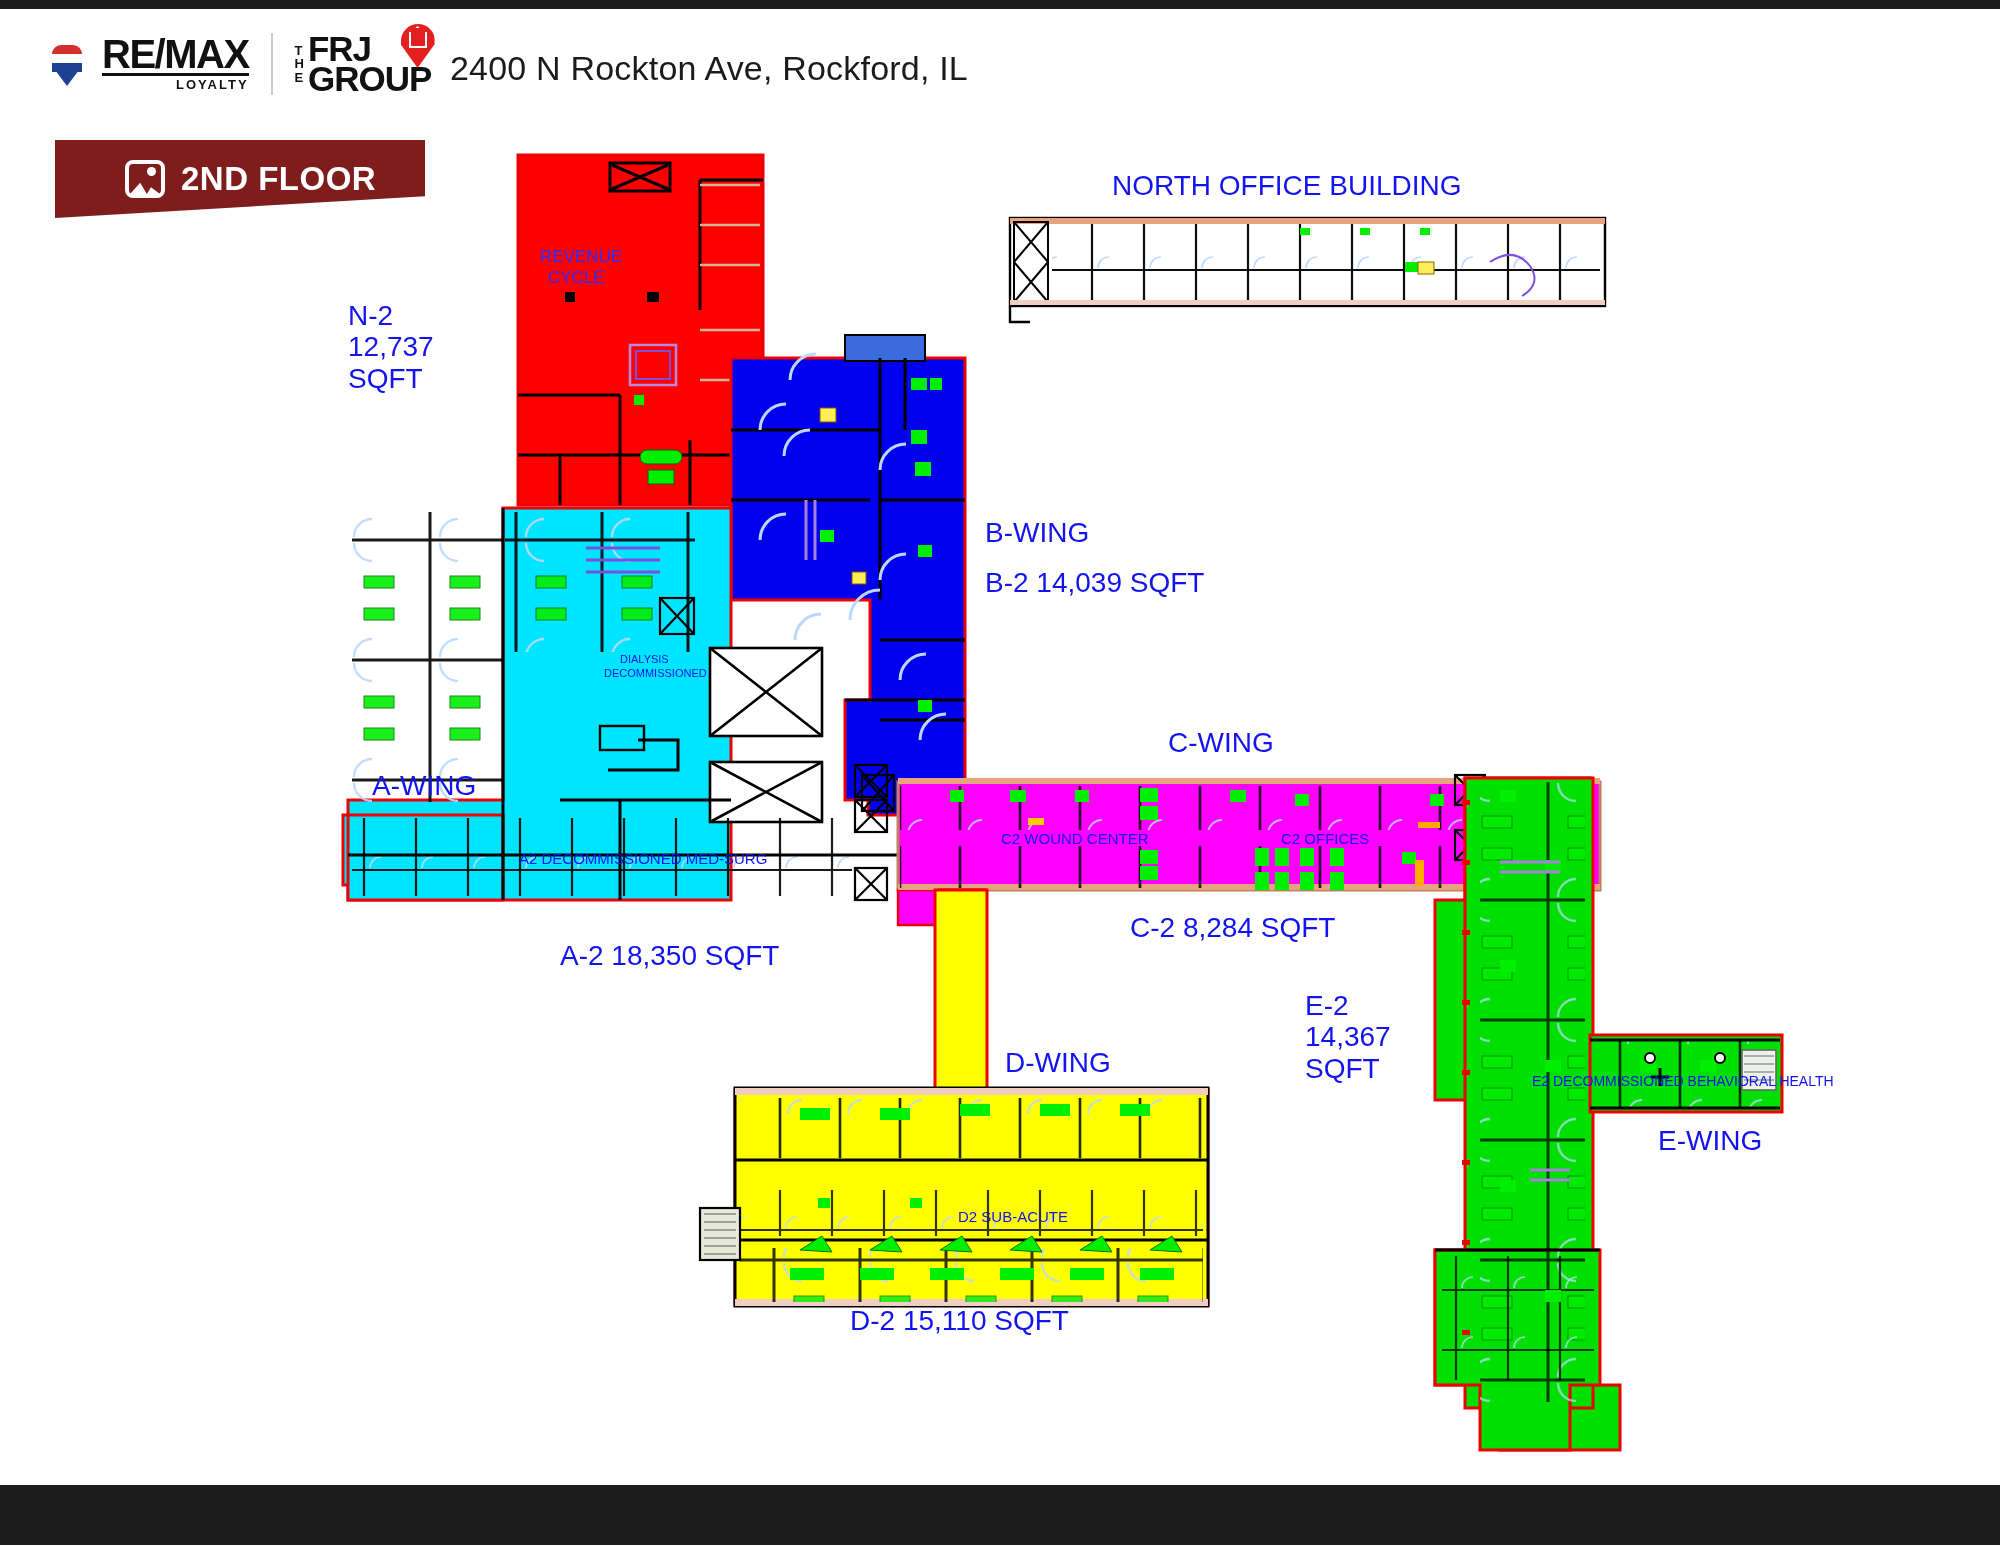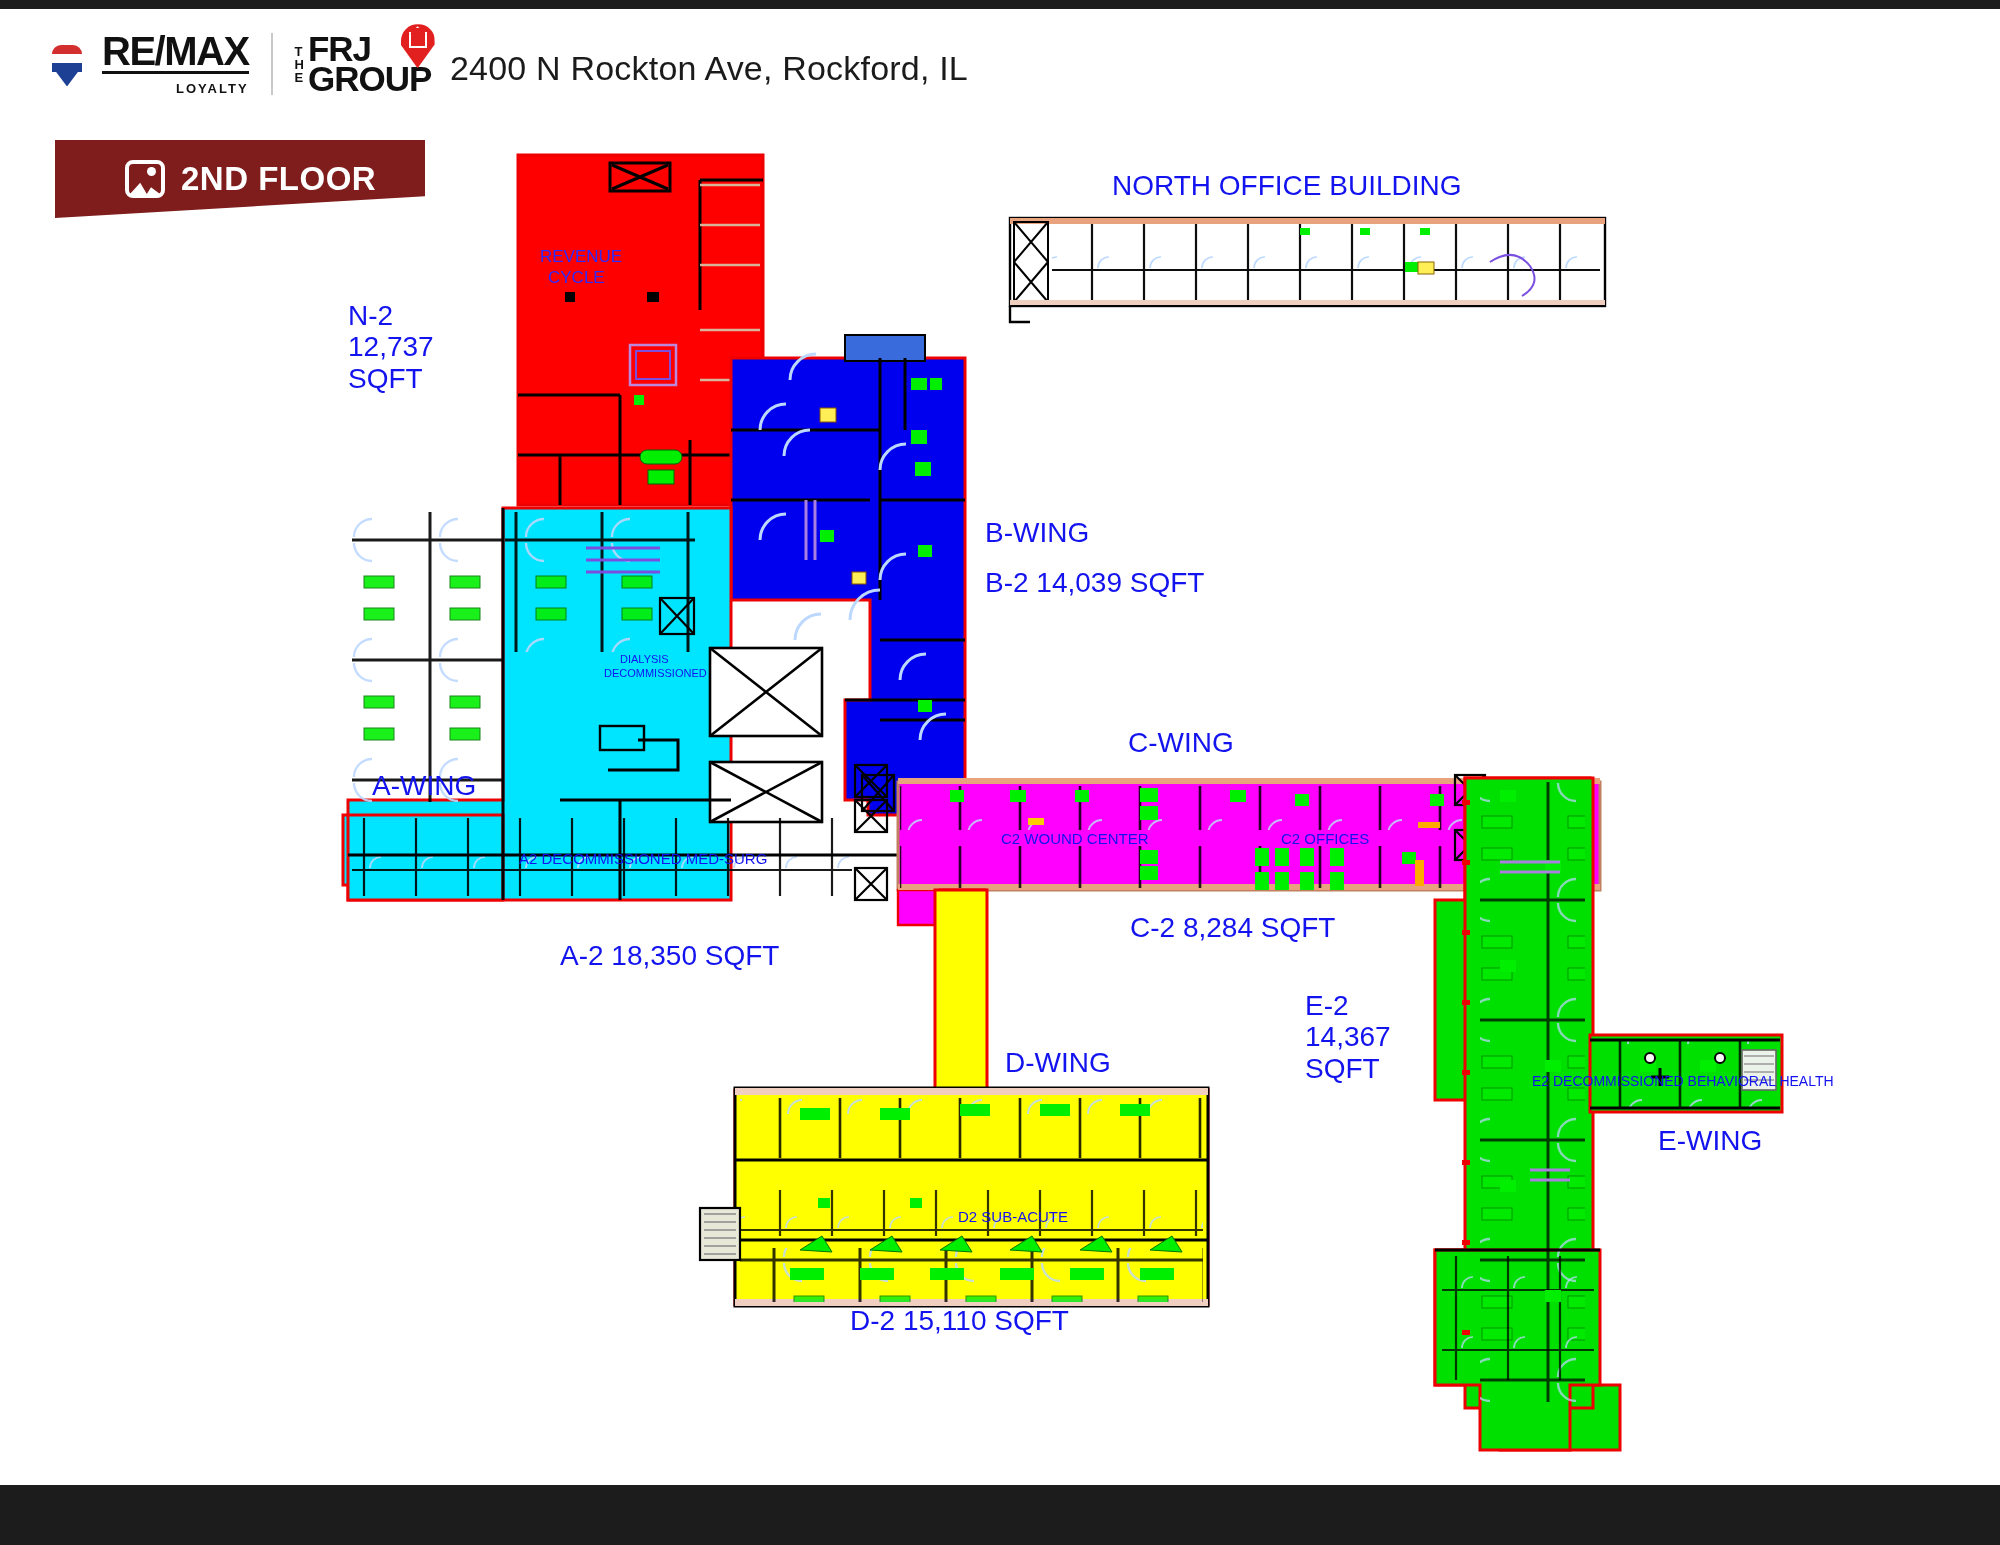--- a/index.html
+++ b/index.html
@@ -27,21 +27,21 @@
   .remax-balloon .s { position:absolute; left:0; width:30px; }
   .remax-balloon .s1 { top:0; height:9px; background:#d32f2f; border-radius:15px 15px 0 0;}
   .remax-balloon .s2 { top:9px; height:9px; background:#ffffff; }
   .remax-balloon .s3 { top:18px; height:9px; background:#1d3f94; }
   .remax-balloon .tip {
     position:absolute; left:3px; top:25px; width:24px; height:16px; background:#1d3f94;
     clip-path:polygon(0 0, 100% 0, 50% 100%);
   }
   .remax-txt { font-weight:bold; font-size:40px; letter-spacing:-1.5px; color:#111; line-height:0.92; }
   .remax-sub { font-size:13px; font-weight:bold; letter-spacing:2px; color:#111; text-align:right;
-               border-top:3px solid #111; padding-top:7px; margin-top:1px;}
+               border-top:3px solid #111; padding-top:1px; margin-top:1px;}
   .divider-v { width:2px; height:62px; background:#c9c9c9; }
 
   .frj-wrap { display:flex; align-items:center; gap:4px; position:relative; }
   .the-vert { font-size:13px; font-weight:bold; color:#111; line-height:1.02; letter-spacing:0px; }
   .frj-txt { font-weight:bold; font-size:35px; color:#111; line-height:0.86; letter-spacing:-1px; }
   .pin {
     position:absolute; left:106px; top:-10px; width:34px; height:44px;
     background:#e32020; border-radius:17px 17px 17px 17px;
     clip-path: polygon(50% 100%, 0% 46%, 0% 0%, 100% 0%, 100% 46%);
   }
@@ -437,21 +437,21 @@
 <div class="sq-label" style="left:348px; top:300px;">N-2
 12,737
 SQFT</div>
 
 <div class="sq-label" style="left:985px; top:517px;">B-WING</div>
 <div class="sq-label" style="left:985px; top:567px;">B-2 14,039 SQFT</div>
 
 <div class="sq-label" style="left:372px; top:770px;">A-WING</div>
 <div class="sq-label" style="left:532px; top:940px;margin-left:28px;">A-2 18,350 SQFT</div>
 
-<div class="sq-label" style="left:1128px; top:727px;">C-WING</div>
+<div class="sq-label" style="left:1168px; top:727px;">C-WING</div>
 <div class="sq-label" style="left:1130px; top:912px;">C-2 8,284 SQFT</div>
 
 <div class="sq-label" style="left:1005px; top:1047px;">D-WING</div>
 <div class="sq-label" style="left:850px; top:1305px;">D-2 15,110 SQFT</div>
 
 <div class="sq-label" style="left:1305px; top:990px;">E-2
 14,367
 SQFT</div>
 <div class="sq-label" style="left:1658px; top:1125px;">E-WING</div>
 

